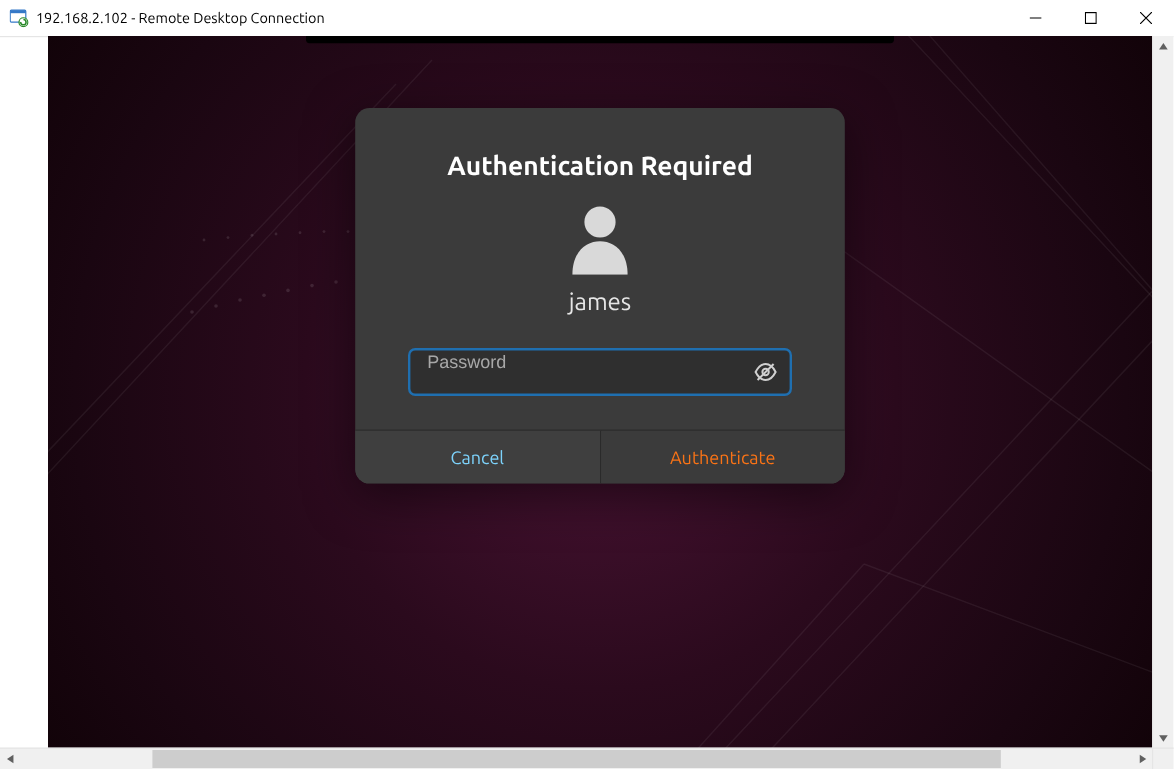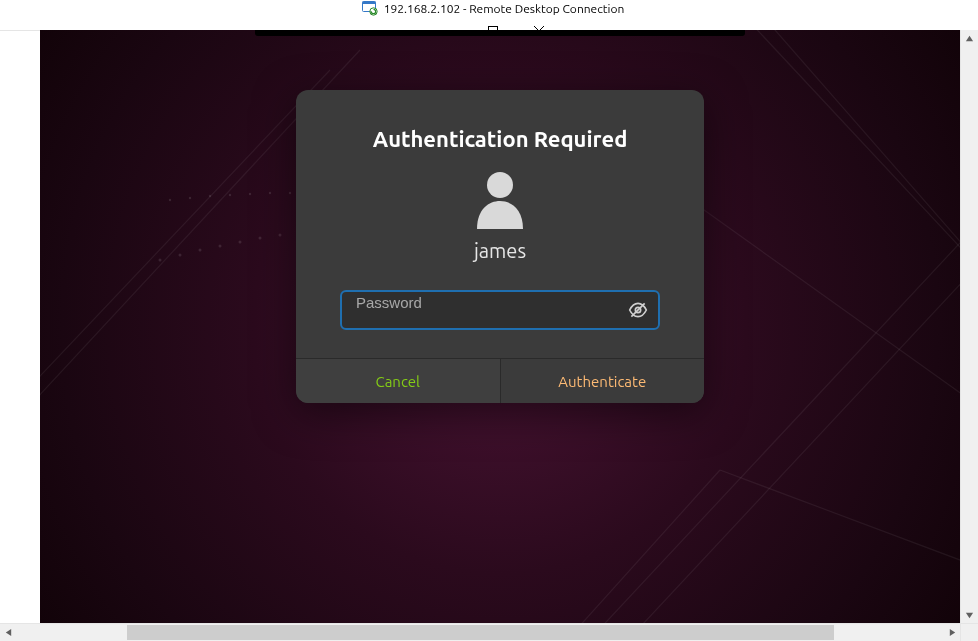--- a/index.html
+++ b/index.html
@@ -1,19 +1,19 @@
 <!DOCTYPE html>
 <html><head>
 <meta charset="utf-8">
 <style>
   html, body { margin:0; padding:0; font-family: "Segoe UI", Ubuntu, Cantarell, sans-serif; }
   body { width:978px; height:641px; background:#fff; overflow:hidden; position:relative; }
 
   
-  .win-titlebar { height:30px; background:#fff; border-bottom:1px solid #e5e5e5; display:flex; align-items:center; justify-content:space-between; padding:0 0 0 8px;flex-direction:column; }
+  .win-titlebar { height:30px; background:#fff; border-bottom:1px solid #e5e5e5; display:flex; align-items:center; justify-content:space-between; padding:0 0 0 8px; }
   .win-title-group { display:flex; align-items:center; gap:6px; }
   .win-title-text { font-size:12px; color:#000; }
   .win-controls { display:flex; height:100%; }
   .win-btn { width:46px; height:30px; display:flex; align-items:center; justify-content:center; }
   .win-btn svg { display:block; }
   .rdp-icon { width:16px; height:16px; }
 
   
   .content-region { position:absolute; left:0; right:0; top:30px; bottom:17px; display:flex; }
   .remote-area { position:relative; flex:1; overflow:hidden;margin-left:40px; }
@@ -47,22 +47,22 @@
   .pw-input {
     width:100%; box-sizing:border-box; height:40px; border-radius:6px;
     background:#2f2f2f; border:2px solid #1f6fb0; outline:none;
     color:#e6e6e6; font-size:15px; padding:0 44px 16px 14px;
   }
   .pw-input::placeholder { color:#a8a8a8; }
   .pw-eye { position:absolute; right:8px; top:50%; transform:translateY(-50%); width:28px; height:28px; display:flex; align-items:center; justify-content:center; }
 
   .auth-buttons { display:flex; border-top:1px solid #2a2a2a; }
   .auth-btn { flex:1; height:44px; display:flex; align-items:center; justify-content:center; font-size:15px; }
-  .auth-btn.cancel { background:#3f3f3f; color:#84cc16; border-right:1px solid #2a2a2a; border-bottom-left-radius:12px; }
-  .auth-btn.ok { background:#3b3b3b; color:#fdba74; border-bottom-right-radius:12px; }
+  .auth-btn.cancel { background:#3f3f3f; color:#7dd3fc; border-right:1px solid #2a2a2a; border-bottom-left-radius:12px; }
+  .auth-btn.ok { background:#3b3b3b; color:#f97316; border-bottom-right-radius:12px; }
 </style>
 </head>
 <body>
 
 <div class="win-titlebar">
   <div class="win-title-group">
     <span class="rdp-icon">
       <svg width="16" height="16" viewBox="0 0 16 16">
         <rect x="0.5" y="1.5" width="13" height="10" rx="1" fill="#fff" stroke="#3478c7"></rect>
         <rect x="0.5" y="1.5" width="13" height="2.5" fill="#3478c7"></rect>

